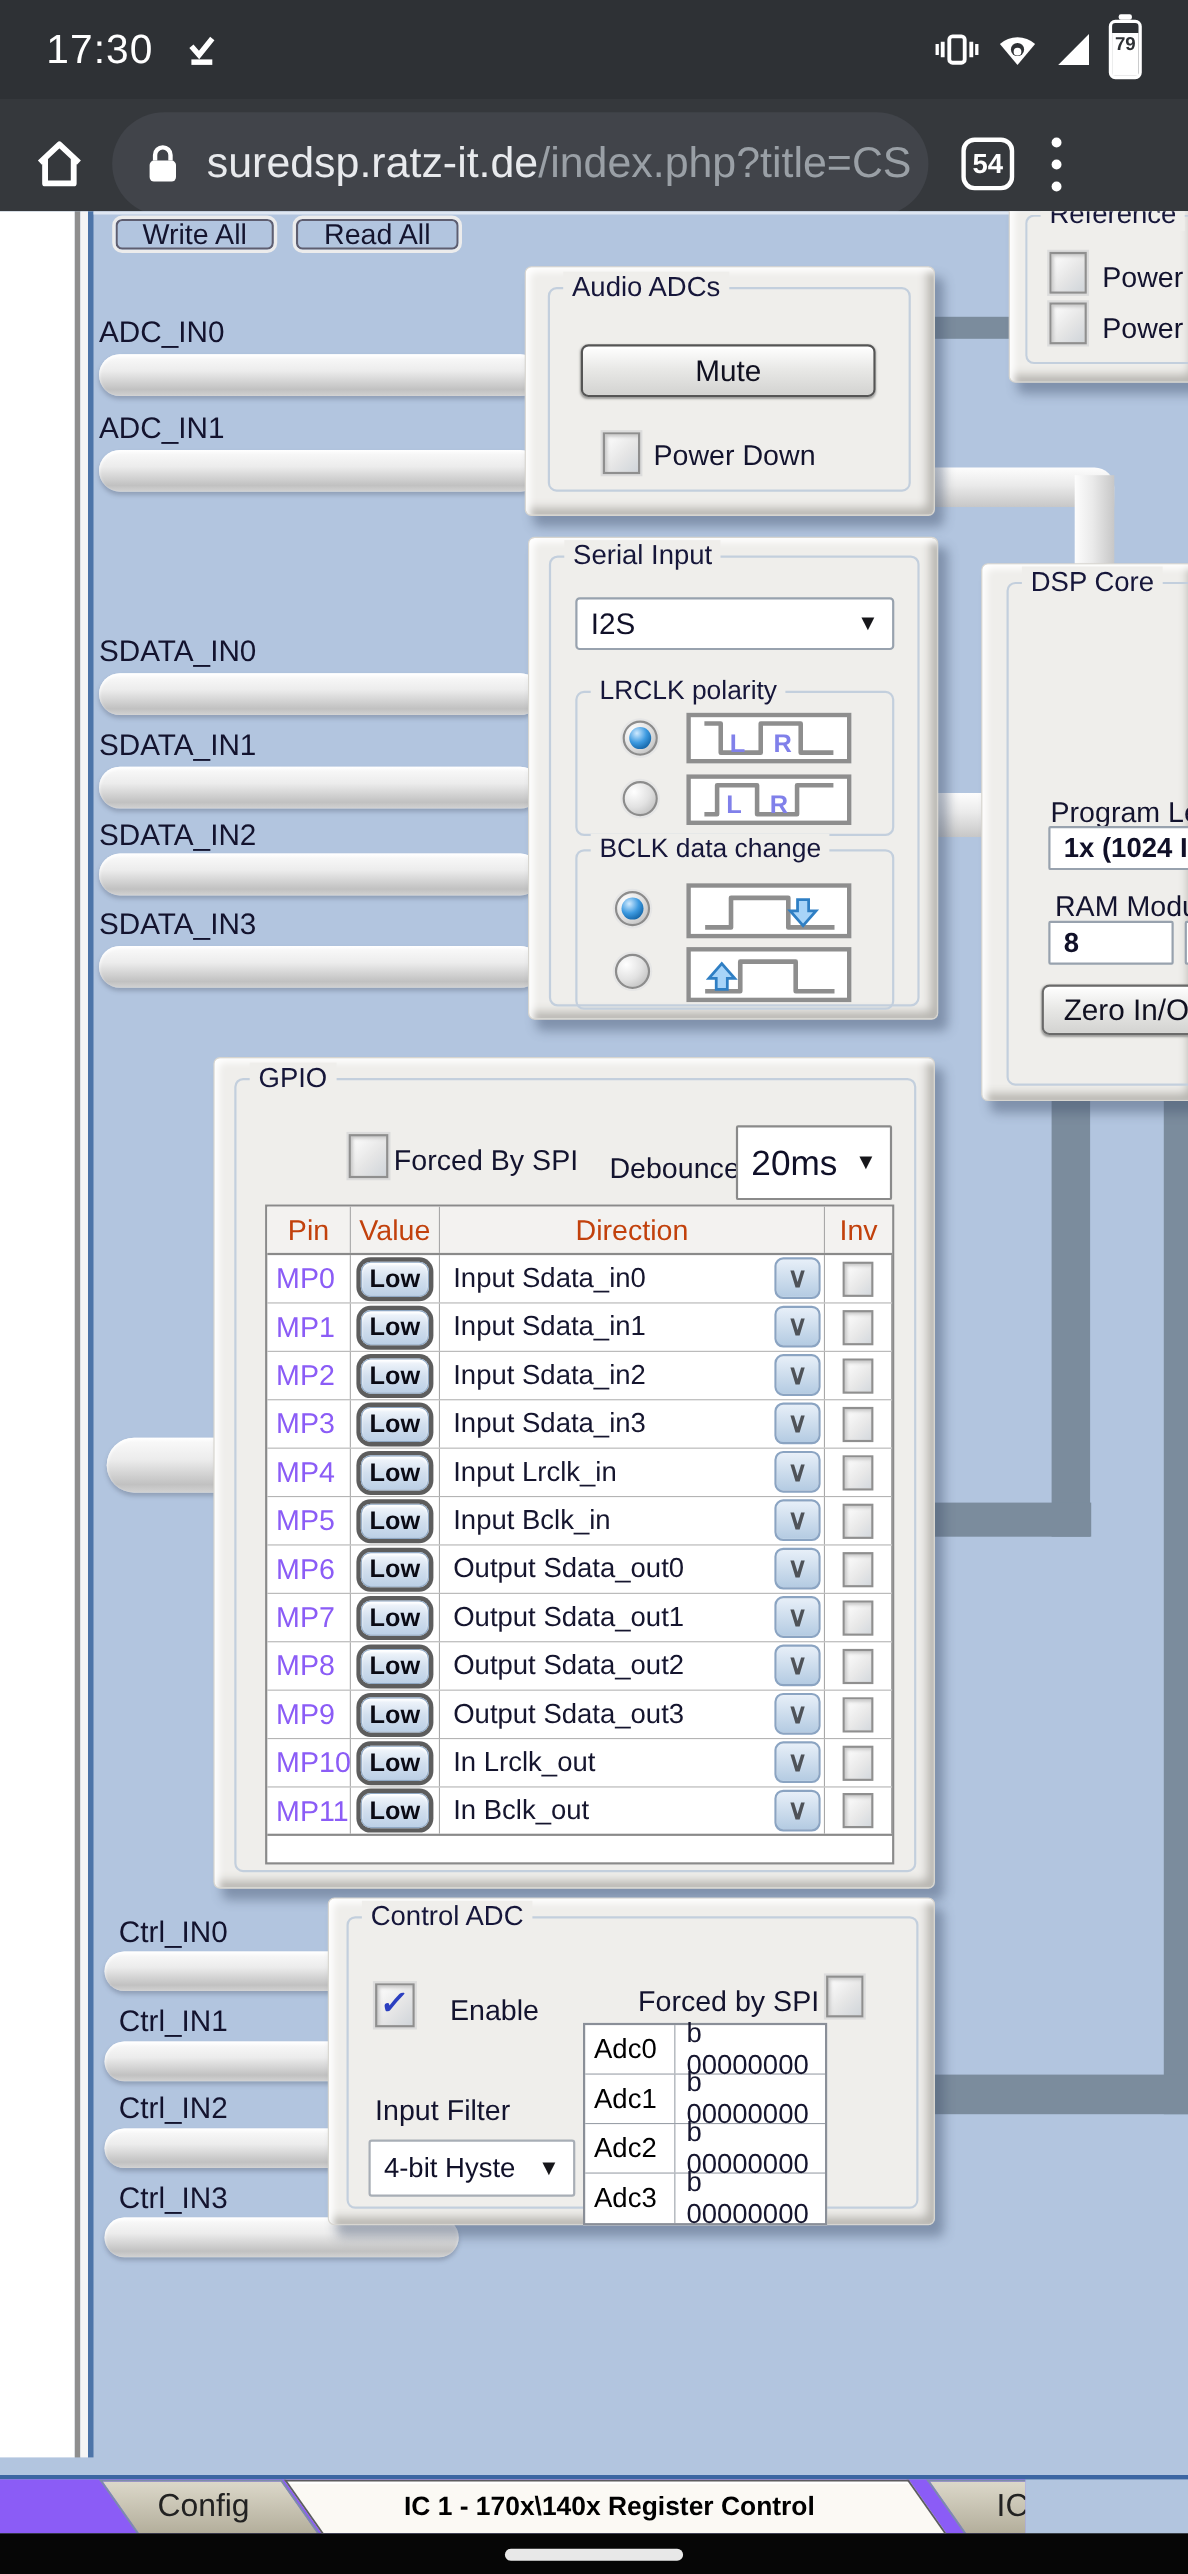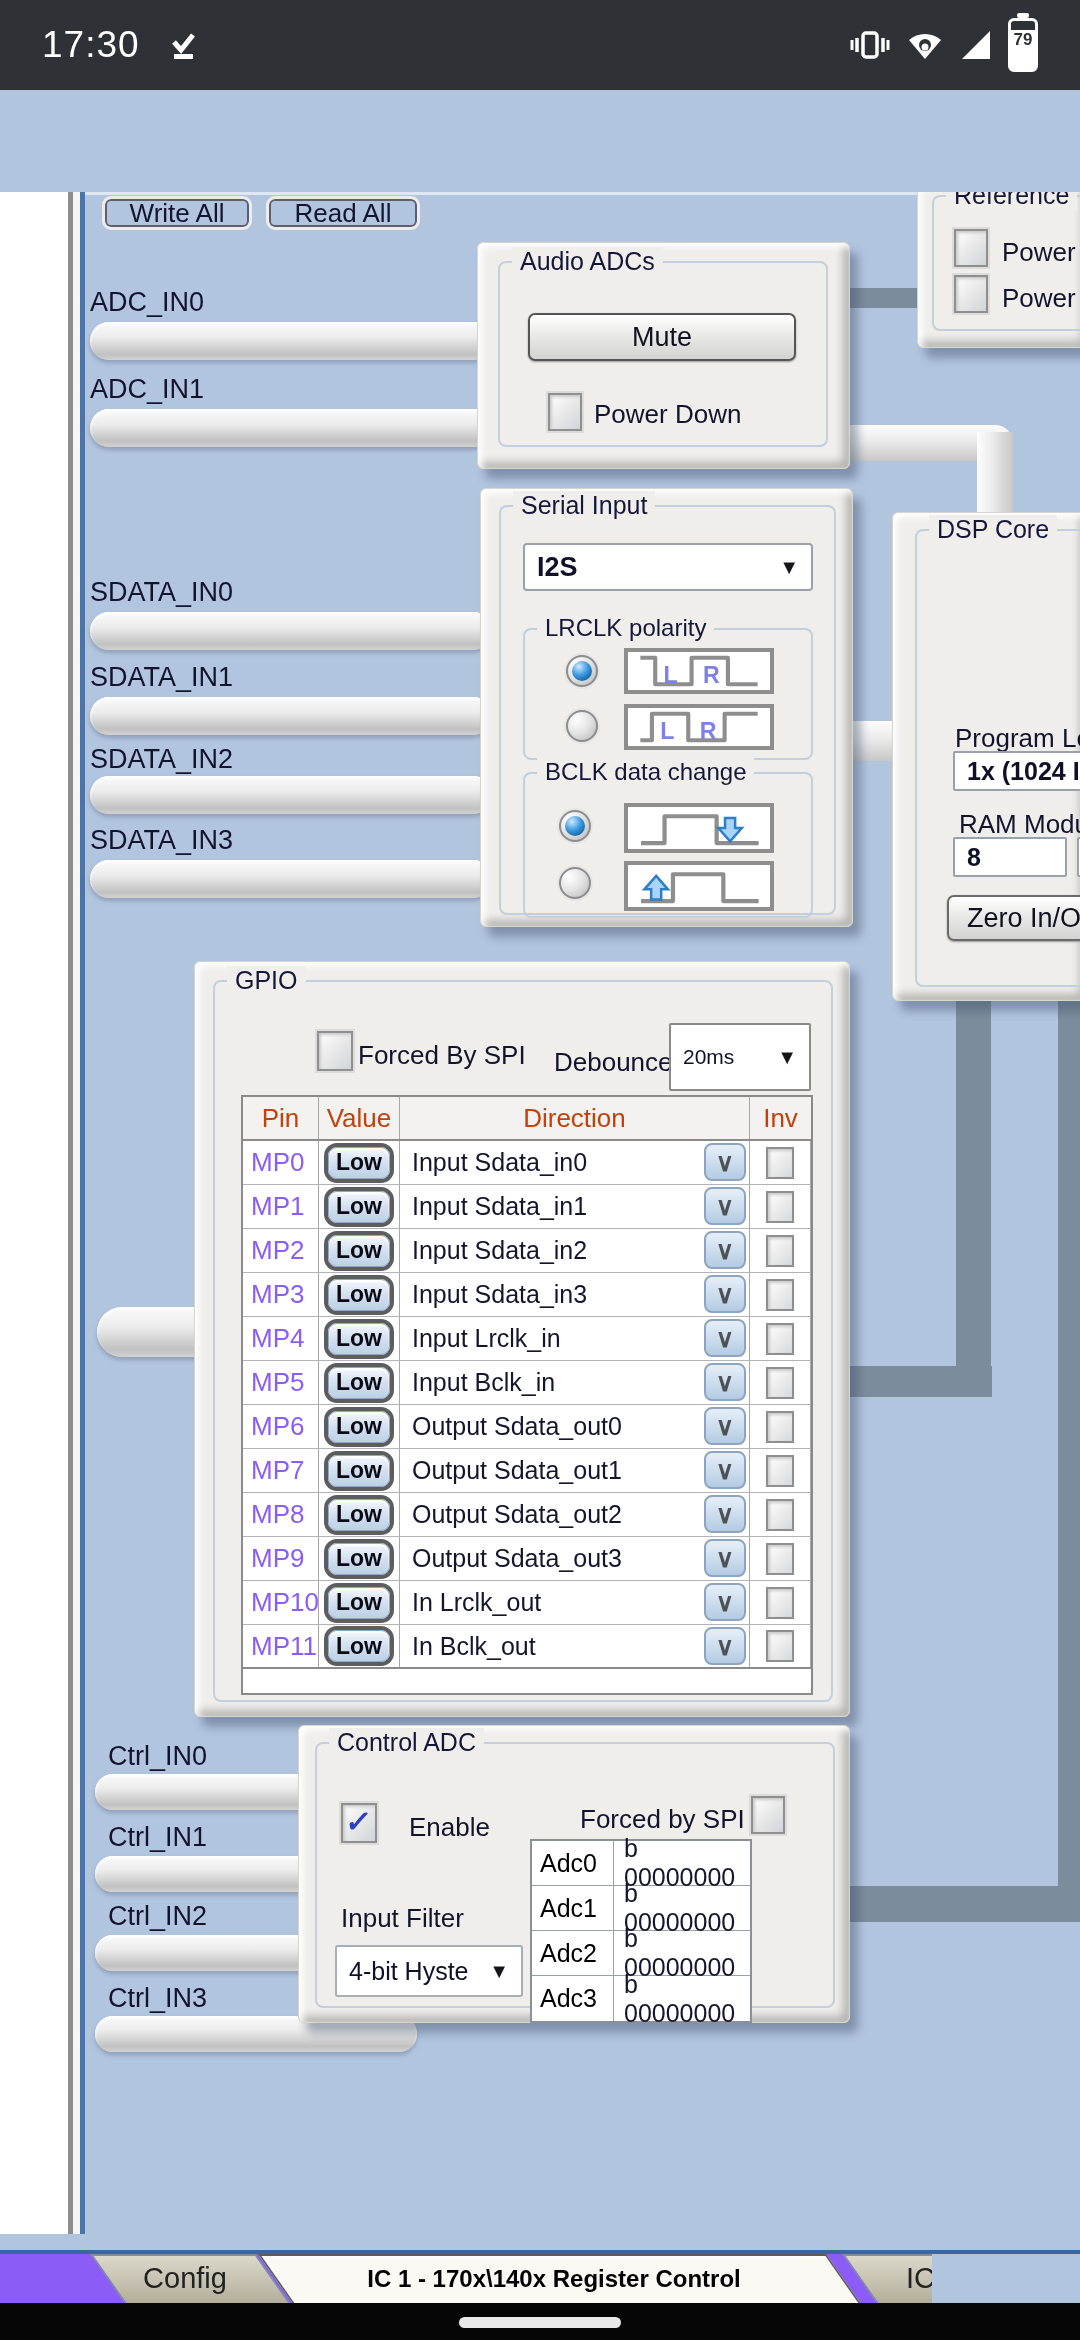--- a/index.html
+++ b/index.html
@@ -110,20 +110,40 @@
       </svg>
       <svg width="32" height="32" viewBox="0 0 32 32">
         <path d="M2 30 L30 30 L30 2 Z" fill="#fff"></path>
       </svg>
       <div class="bat">
         <div class="bat-fill"><span class="bat-num">79</span></div>
       </div>
     </div>
   </div>
 
+  <div id="toolbar" class="abs">
+    <svg width="52" height="52" viewBox="0 0 44 44">
+      <path d="M7 21 L22 7 L37 21" fill="none" stroke="#fff" stroke-width="4.5" stroke-linejoin="round"></path>
+      <path d="M11 18 V37 H33 V18" fill="none" stroke="#fff" stroke-width="4.5" stroke-linejoin="round"></path>
+    </svg>
+    <div class="url-pill">
+      <svg width="32" height="40" viewBox="0 0 32 40" style="margin-right:24px;flex:none">
+        <rect x="4" y="17" width="24" height="19" rx="4" fill="#fff"></rect>
+        <path d="M9 17 v-5 a7 7 0 0 1 14 0 v5" fill="none" stroke="#fff" stroke-width="4"></path>
+      </svg>
+      <span class="url-host">suredsp.ratz-it.de</span>
+        <span class="url-path">/index.php?title=CS</span>
+    </div>
+    <div class="tabcount">54</div>
+    <div class="kebab">
+        <i></i>
+        <i></i>
+        <i></i>
+      </div>
+  </div>
 
   <div id="page" class="abs">
     <div class="margin-white abs"></div>
     <div class="margin-gray abs"></div>
     <div class="margin-lt abs"></div>
     <div class="margin-blue abs"></div>
     <div class="topline abs"></div>
 
     <div class="slate" style="left:850px;top:96px;width:68px;height:20px"></div>
     <div class="pipe-h" style="left:848px;top:233px;width:165px;height:36px;border-top-right-radius:18px"></div>
@@ -178,21 +198,21 @@
       <div class="iolabel" style="left:84px;top:52px;font-size:26px">Power</div>
       <div class="cb" style="left:36px;top:90px;width:34px;height:38px"></div>
       <div class="iolabel" style="left:84px;top:98px;font-size:26px">Power</div>
     </div>
 
     <div class="panel" style="left:480px;top:296px;width:373px;height:439px">
       <div class="group" style="left:18px;top:16px;width:337px;height:410px">
         <span class="gt">Serial Input</span>
       </div>
       <div class="combo" style="left:42px;top:54px;width:290px;height:48px">
-        <span class="ctext" style="font-weight:bold">I2S</span>
+        <span class="ctext" style="font-weight:normal">I2S</span>
         <span class="arrow">▼</span>
       </div>
 
       <div class="group" style="left:42px;top:139px;width:290px;height:132px">
         <span class="gt" style="font-size:24px">LRCLK polarity</span>
       </div>
       <div class="radio sel" style="left:85px;top:166px"></div>
       <div class="wavebox" style="left:143px;top:159px;width:150px;height:46px">
         <svg viewBox="0 0 150 46">
           <polyline points="4,7 22,7 22,39 66,39 66,7 110,7 110,39 146,39" fill="none" stroke="#8e8e8e" stroke-width="5" stroke-linejoin="round"></polyline>
@@ -245,21 +265,21 @@
     </div>
 
     <div class="panel" style="left:194px;top:769px;width:656px;height:756px">
       <div class="group" style="left:18px;top:18px;width:620px;height:722px">
         <span class="gt">GPIO</span>
       </div>
       <div class="cb" style="left:122px;top:69px;width:36px;height:40px"></div>
       <div class="iolabel" style="left:163px;top:78px;font-size:26px">Forced By SPI</div>
       <div class="iolabel" style="left:359px;top:85px;font-size:26px">Debounce</div>
       <div class="combo" style="left:474px;top:61px;width:142px;height:68px;border-color:#8a8a8a;border-radius:2px">
-        <span class="ctext" style="font-size:21px">20ms</span>
+        <span class="ctext" style="font-size:32px">20ms</span>
         <span class="arrow">▼</span>
       </div>
 
       <div class="g-table" style="left:46px;top:133px;width:572px">
         <div class="g-head">
           <div style="width:76px">Pin</div>
           <div style="width:81px">Value</div>
           <div style="width:350px">Direction</div>
           <div style="width:61px;border-right:none">Inv</div>
         </div>

